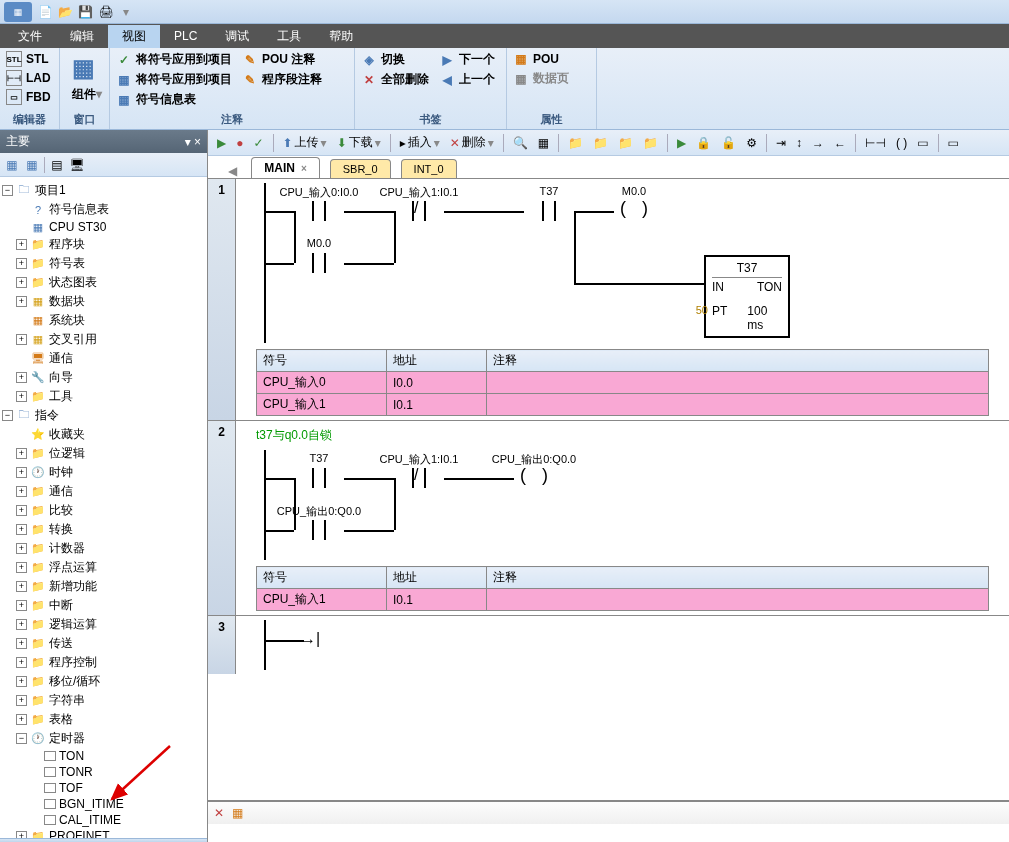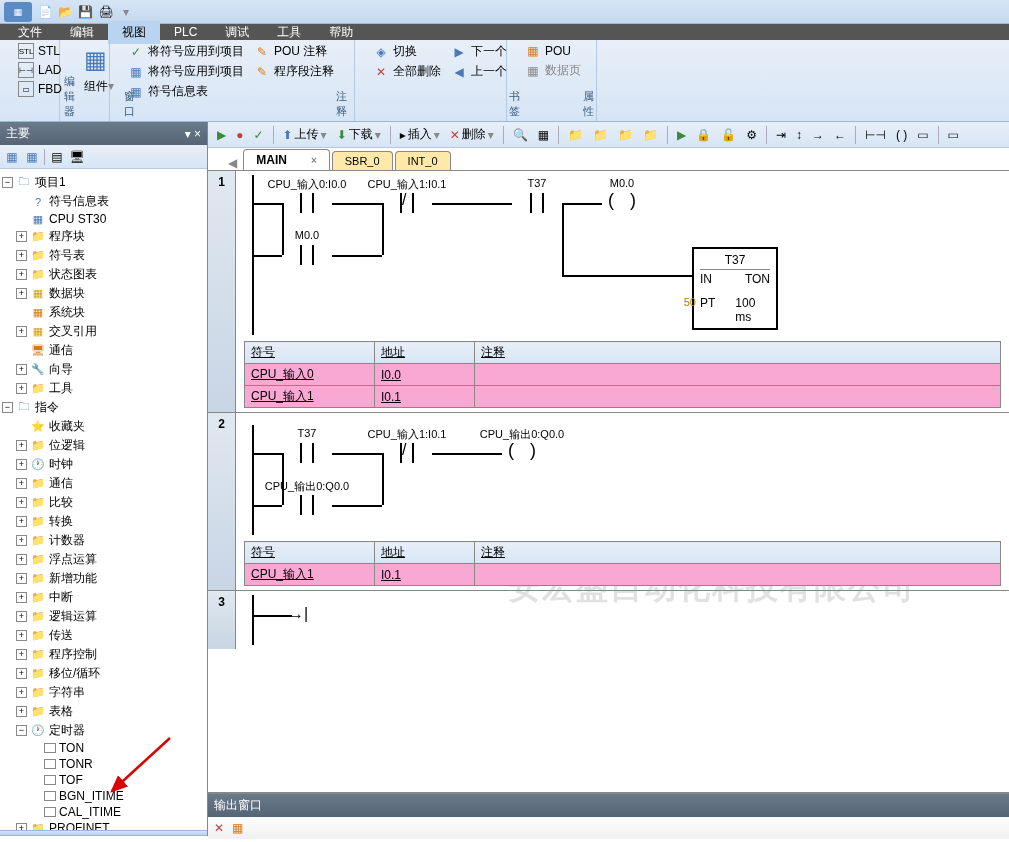--- a/index.html
+++ b/index.html
@@ -1,24 +1,24 @@
 <!DOCTYPE html>
 <html><head>
 <meta charset="utf-8">
 <style>
 * { margin:0; padding:0; box-sizing:border-box; font-family:"Microsoft YaHei",Tahoma,sans-serif; font-size:12px; }
 body { background:#fff; overflow:hidden; width:1009px; height:842px; }
 .qat { height:24px; background:linear-gradient(#d6e5f5,#c4d8ef); display:flex; align-items:center; padding:0 4px; border-bottom:1px solid #9bb8d9; }
 .qat-logo { width:28px; height:20px; background:#5b8bc5; border-radius:3px; margin-right:4px; display:flex; align-items:center; justify-content:center; color:#fff; font-size:9px; }
 .qat-btn { width:18px; height:18px; display:flex; align-items:center; justify-content:center; margin:0 1px; cursor:pointer; }
-.menubar { height:16px; background:#555; display:flex; align-items:center; padding:0 4px; }
+.menubar { height:24px; background:#555; display:flex; align-items:center; padding:0 4px; }
 .menu-item { color:#fff; padding:3px 14px; cursor:pointer; }
 .menu-item.active { background:#b8d4f0; color:#000; }
 .ribbon { height:82px; background:linear-gradient(#e8eff8,#d6e5f5); display:flex; border-bottom:1px solid #9bb8d9; }
-.ribbon-group { border-right:1px solid #b5cae2; display:flex; padding:2px 16px; }
+.ribbon-group { border-right:1px solid #b5cae2; display:flex; flex-direction:column; padding:2px 4px;font-weight:bold; }
 .ribbon-group-label { text-align:center; font-size:11px; color:#3b5a7f; margin-top:auto; padding-top:2px; }
 .ribbon-content { display:flex; gap:6px; flex:1; align-items:flex-start; }
 .rib-btn { display:flex; align-items:center; gap:4px; padding:1px 2px; cursor:pointer; white-space:nowrap; }
 .rib-btn-lg { flex-direction:column; align-items:center; padding:4px 8px; cursor:pointer; }
 .rib-col { display:flex; flex-direction:column; gap:1px; }
 .rib-icon { width:16px; height:16px; display:inline-flex; align-items:center; justify-content:center; }
 .rib-icon-lg { width:32px; height:32px; }
 .main-area { display:flex; height:calc(100% - 128px); }
 .sidebar { width:208px; background:#fff; border-right:1px solid #888; display:flex; flex-direction:column; }
 .panel-title { background:linear-gradient(#6a7a8a,#556575); color:#fff; padding:3px 6px; display:flex; justify-content:space-between; align-items:center; }
@@ -27,28 +27,28 @@
 .tree-node { display:flex; align-items:center; padding:1px 0; cursor:pointer; white-space:nowrap; }
 .tree-toggle { width:11px; height:11px; border:1px solid #888; display:inline-flex; align-items:center; justify-content:center; font-size:9px; margin-right:3px; background:#fff; line-height:1; }
 .tree-spacer { width:11px; margin-right:3px; display:inline-block; }
 .tree-icon { width:16px; height:14px; margin-right:3px; display:inline-flex; align-items:center; justify-content:center; font-size:11px; }
 .indent-1 { padding-left:14px; } .indent-2 { padding-left:28px; }
 .editor { flex:1; display:flex; flex-direction:column; background:#fff; min-width:0; }
 .editor-toolbar { height:26px; background:linear-gradient(#e8eff8,#d6e5f5); border-bottom:1px solid #b5cae2; display:flex; align-items:center; padding:0 6px; gap:4px; }
 .et-btn { display:flex; align-items:center; gap:2px; padding:2px 3px; cursor:pointer; }
 .et-sep { width:1px; height:18px; background:#aab; margin:0 2px; }
 .tabs { height:22px; display:flex; align-items:flex-end; padding-left:20px; background:#fff; }
-.tab { padding:3px 12px; border:1px solid #888; border-bottom:none; border-radius:4px 4px 0 0; margin-right:2px; cursor:pointer; background:#ffe9a8; font-size:11px; display:flex; align-items:center; gap:24px; }
+.tab { padding:3px 12px; border:1px solid #888; border-bottom:none; border-radius:4px 4px 0 0; margin-right:2px; cursor:pointer; background:#ffe9a8; font-size:11px; display:flex; align-items:center; gap:6px;margin-left:8px; }
 .tab.active { background:#fff; font-weight:bold; }
 .tab-close { color:#888; font-size:10px; }
 .canvas { flex:1; overflow:auto; background:#fff; position:relative; border-top:1px solid #888; }
 .network { border-bottom:1px solid #888; position:relative; }
 .net-header { display:flex; }
 .net-num { width:28px; background:linear-gradient(#e0e8f0,#c8d5e5); border-right:1px solid #888; display:flex; align-items:flex-start; justify-content:center; padding-top:4px; font-weight:bold; }
-.net-body { flex:1; padding:4px 8px;text-decoration:underline; }
+.net-body { flex:1; padding:4px 20px; }
 .net-comment { color:#090; padding:2px 0 6px 0; }
 .ladder { position:relative; height:140px; }
 .rail { position:absolute; left:8px; top:0; bottom:0; width:2px; background:#000; }
 .rung { position:absolute; height:2px; background:#000; }
 .contact { position:absolute; width:50px; height:20px; }
 .contact-open::before, .contact-open::after { content:''; position:absolute; top:0; width:2px; height:20px; background:#000; }
 .contact-open::before { left:18px; } .contact-open::after { right:18px; }
 .contact-nc::before, .contact-nc::after { content:''; position:absolute; top:0; width:2px; height:20px; background:#000; }
 .contact-nc::before { left:18px; } .contact-nc::after { right:18px; }
 .contact-nc .slash { position:absolute; left:20px; top:-2px; font-size:16px; }
@@ -561,20 +561,21 @@
               </table>
           </div>
         </div>
       </div>
 
       <div class="network">
         <div class="net-header">
           <div class="net-num">2</div>
           <div class="net-body">
             <div class="net-comment">
+              <div>t37与q0.0自锁</div>
             </div>
             <div class="ladder" style="height:110px">
               <div class="rail"></div>
               <div class="rung" style="left:8px;top:28px;width:30px"></div>
               <div class="contact contact-open" style="left:38px;top:18px">
                   <div class="contact-label">T37</div>
                 </div>
               <div class="rung" style="left:88px;top:28px;width:50px"></div>
               <div class="contact contact-nc" style="left:138px;top:18px">
                   <div class="contact-label">CPU_输入1:I0.1</div>
@@ -619,20 +620,19 @@
               <div class="rail"></div>
               <div class="rung" style="left:8px;top:20px;width:40px"></div>
               <div style="position:absolute;left:44px;top:10px;font-size:16px">→|</div>
             </div>
           </div>
         </div>
       </div>
     </div>
 
     <div class="output-panel">
-      <div class="output-title">输出窗口</div>
       <div class="output-body">
         <span class="ic-red">✕</span>
         <span class="ic-orange">▦</span>
       </div>
     </div>
   </div>
 </div>
 
 </body></html>

